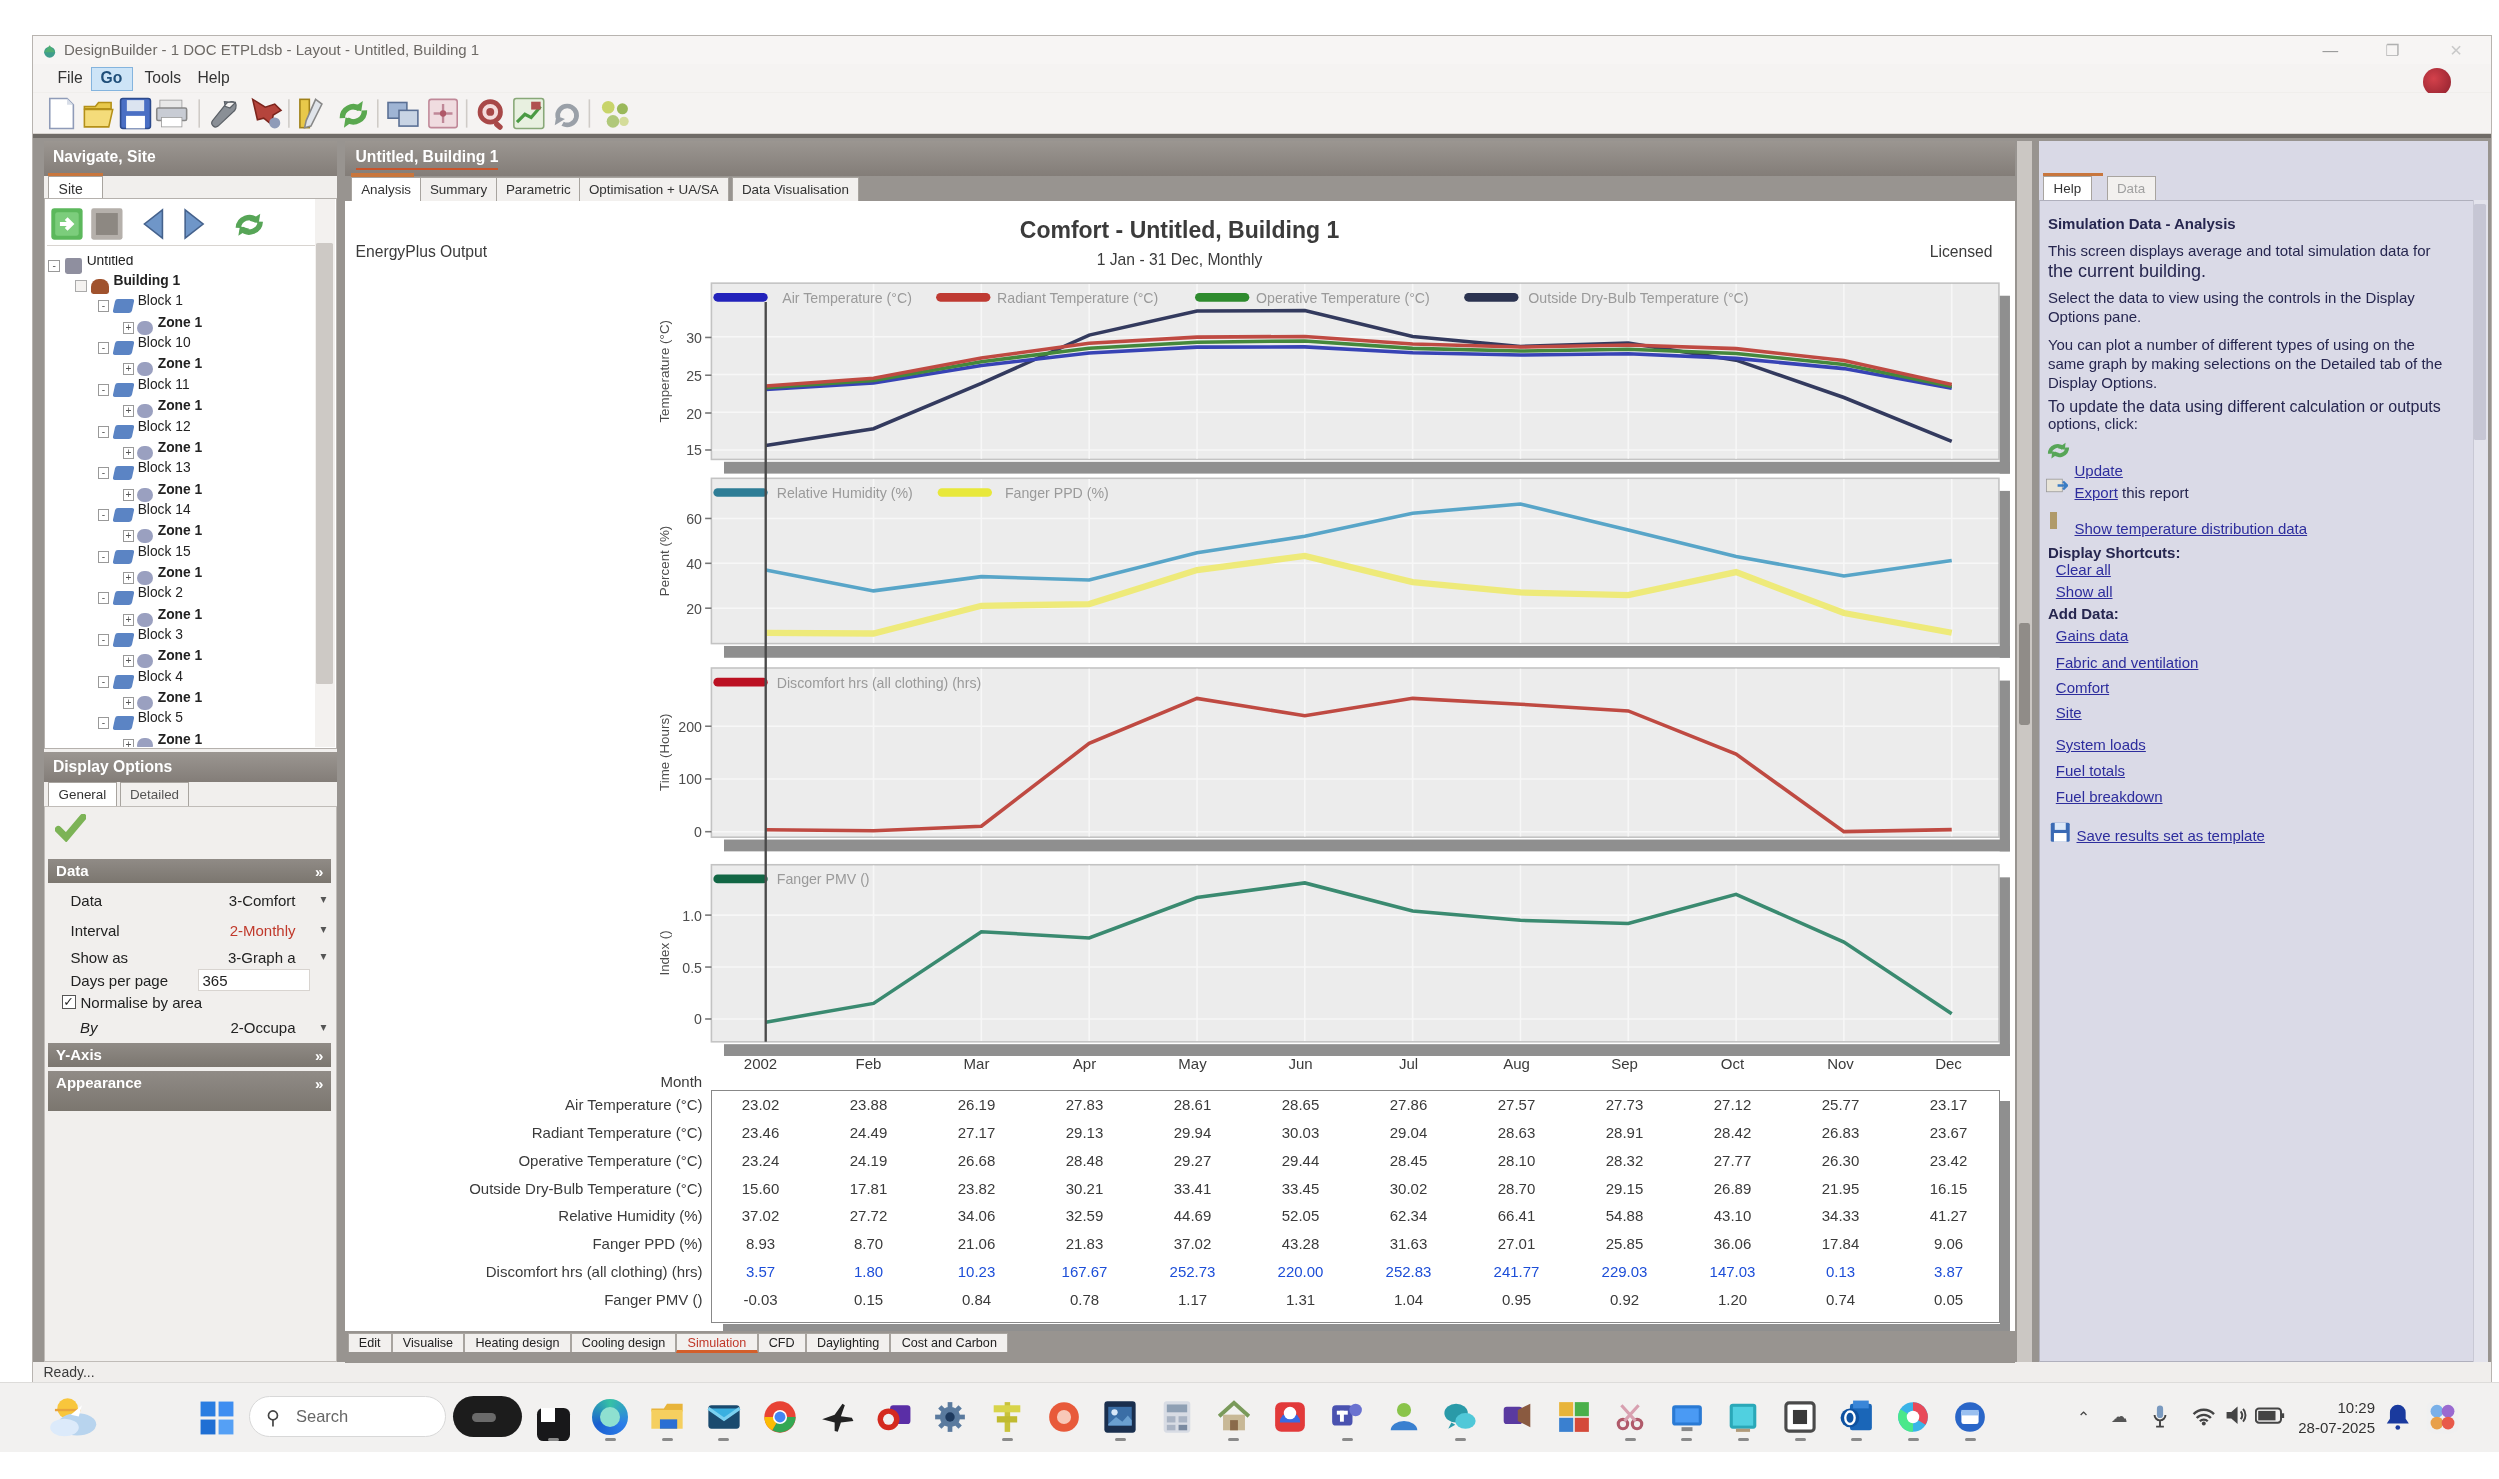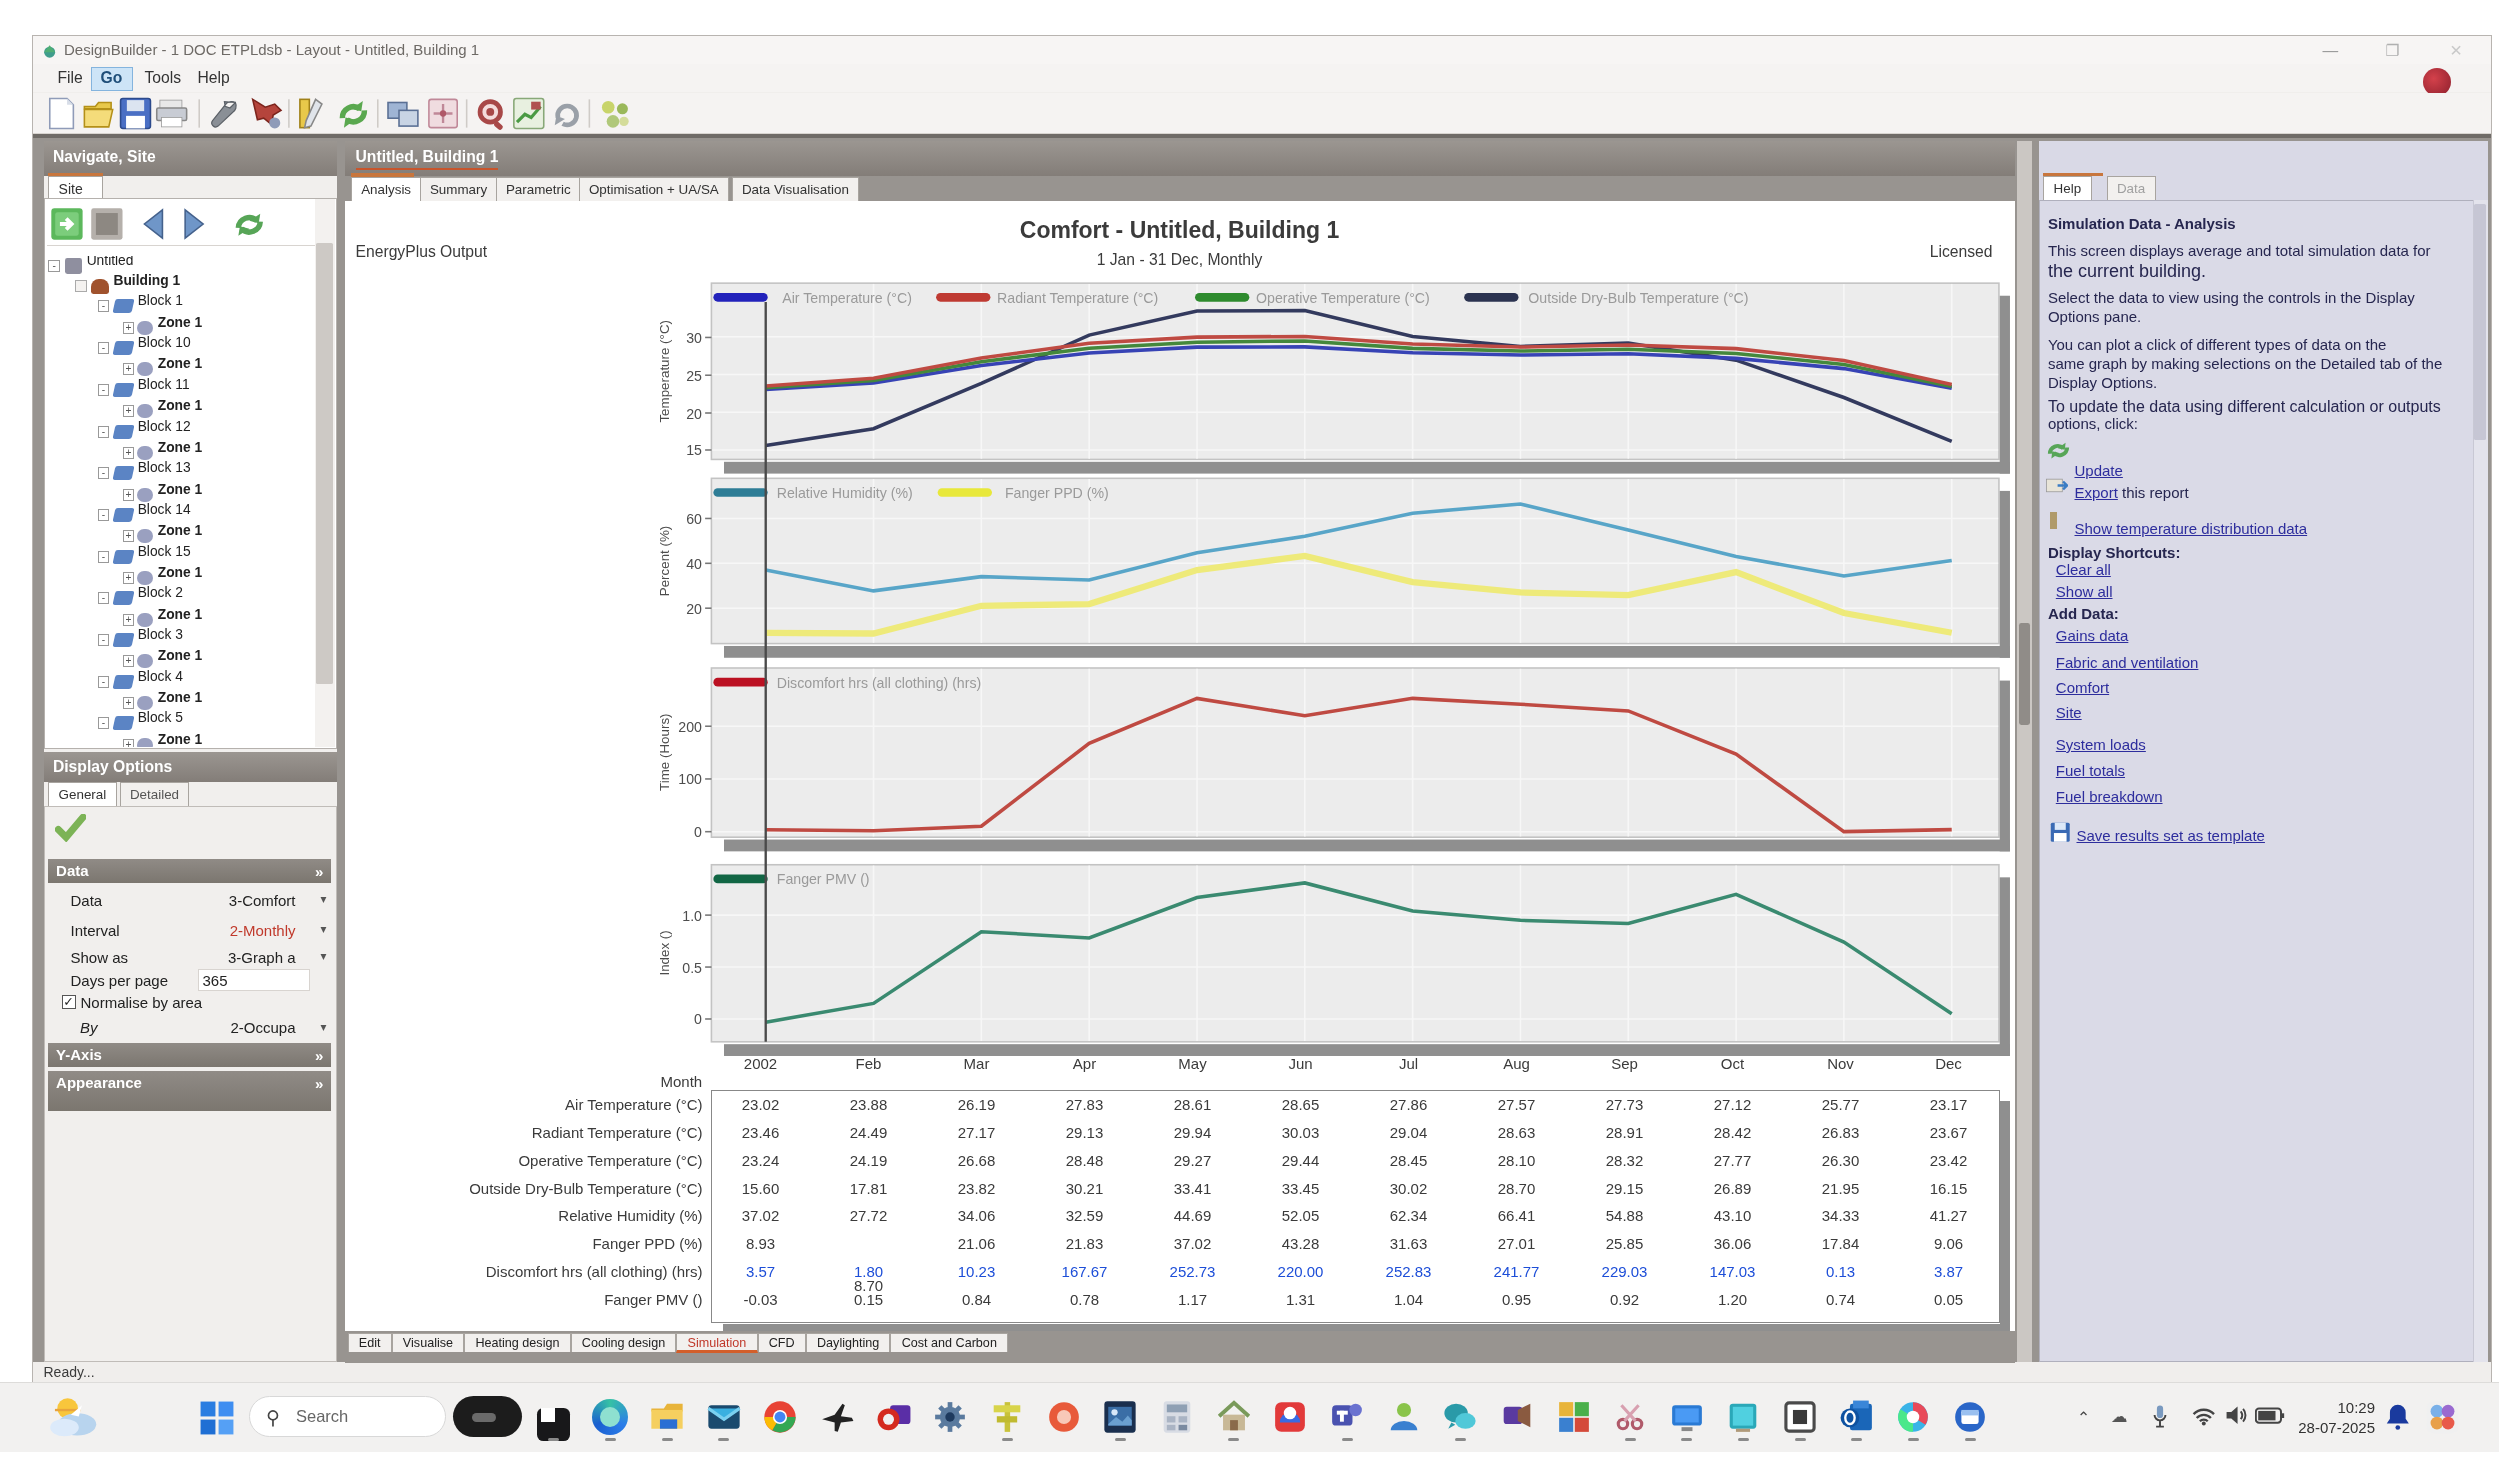--- a/index.html
+++ b/index.html
@@ -446,21 +446,21 @@
             <div style="width:108px;text-align:center;">62.34</div>
             <div style="width:108px;text-align:center;">66.41</div>
             <div style="width:108px;text-align:center;">54.88</div>
             <div style="width:108px;text-align:center;">43.10</div>
             <div style="width:108px;text-align:center;">34.33</div>
             <div style="width:108px;text-align:center;">41.27</div>
           </div>
           <div class="abs" style="left:0px;top:1094px;width:358px;text-align:right;font-size:15px;color:#3b3b3b;">Fanger PPD (%)</div>
           <div class="abs" style="left:362px;top:1094px;width:1297px;display:flex;font-size:15px;color:#3b3b3b;">
             <div style="width:108px;text-align:center;">8.93</div>
-            <div style="width:108px;text-align:center;margin-top:42px;">8.70</div>
+            <div style="width:108px;text-align:center;">8.70</div>
             <div style="width:108px;text-align:center;">21.06</div>
             <div style="width:108px;text-align:center;">21.83</div>
             <div style="width:108px;text-align:center;">37.02</div>
             <div style="width:108px;text-align:center;">43.28</div>
             <div style="width:108px;text-align:center;">31.63</div>
             <div style="width:108px;text-align:center;">27.01</div>
             <div style="width:108px;text-align:center;">25.85</div>
             <div style="width:108px;text-align:center;">36.06</div>
             <div style="width:108px;text-align:center;">17.84</div>
             <div style="width:108px;text-align:center;">9.06</div>
@@ -510,21 +510,21 @@
       <div class="tab abs" style="left:68px;top:35px;color:#a0a0a0;">Data</div>
       <div class="abs" style="left:0;top:59px;width:449px;height:1162px;background:#dadae7;border:0.8px solid #b0b0bd;"></div>
       <div class="abs" style="left:434px;top:59px;width:15.7px;height:1162px;background:#e3e3ec;border-left:0.8px solid #c8c8d4;"></div>
         <div class="abs" style="left:435px;top:63px;width:12.6px;height:236px;background:#c6c6d4;border-radius:1.6px;"></div>
         <div id="helpbody">
           <div class="abs" style="left:9.4px;top:74px;font-size:15px;color:#26264f;font-weight:bold;white-space:nowrap;">Simulation Data - Analysis</div>
           <div class="abs" style="left:9.4px;top:101px;font-size:15px;color:#26264f;white-space:nowrap;">This screen displays average and total simulation data for</div>
           <div class="abs" style="left:9.4px;top:120px;font-size:18px;color:#26264f;white-space:nowrap;">the current building.</div>
           <div class="abs" style="left:9.4px;top:148px;font-size:15px;color:#26264f;white-space:nowrap;">Select the data to view using the controls in the Display</div>
           <div class="abs" style="left:9.4px;top:167px;font-size:15px;color:#26264f;white-space:nowrap;">Options pane.</div>
-          <div class="abs" style="left:9.4px;top:195px;font-size:15px;color:#26264f;white-space:nowrap;">You can plot a click of different types of data on the</div>
+          <div class="abs" style="left:9.4px;top:195px;font-size:15px;color:#26264f;white-space:nowrap;">You can plot a number of different types of using on the</div>
           <div class="abs" style="left:9.4px;top:214px;font-size:15px;color:#26264f;white-space:nowrap;">same graph by making selections on the Detailed tab of the</div>
           <div class="abs" style="left:9.4px;top:233px;font-size:15px;color:#26264f;white-space:nowrap;">Display Options.</div>
           <div class="abs" style="left:9.4px;top:257px;font-size:16px;color:#26264f;white-space:nowrap;">To update the data using different calculation or outputs</div>
           <div class="abs" style="left:9.4px;top:274px;font-size:15px;color:#26264f;white-space:nowrap;">options, click:</div>
           <svg class="abs" style="left:6.3px;top:297px;" width="27" height="23.6" viewBox="0 0 34 30">
             <path d="M6 20 a10 10 0 0 1 17 -7" stroke="#57a557" stroke-width="5" fill="none"></path>
             <path d="M26 6 l-1 9 l-9 -2 z" fill="#57a557"></path>
             <path d="M28 12 a10 10 0 0 1 -17 7" stroke="#57a557" stroke-width="5" fill="none"></path>
             <path d="M8 26 l1 -9 l9 2 z" fill="#57a557"></path>
           </svg>

